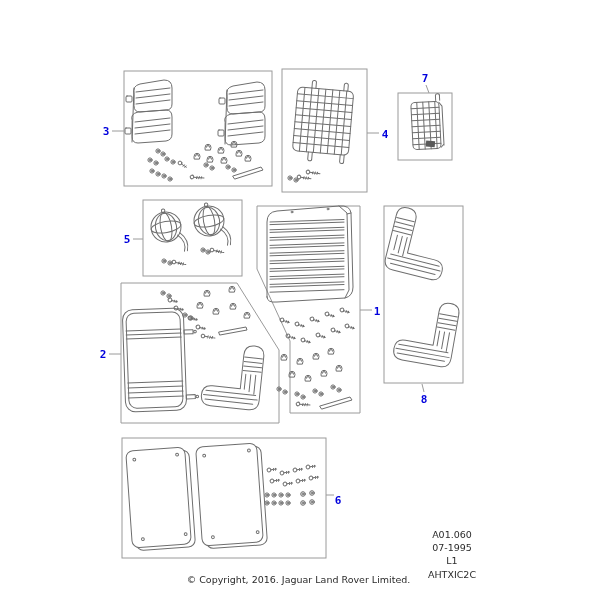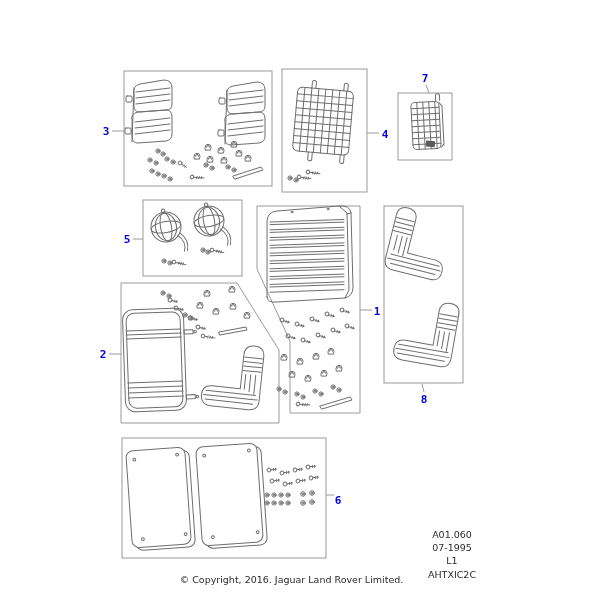--- a/index.html
+++ b/index.html
@@ -4,21 +4,21 @@
 <style>
   html,body{margin:0;padding:0;background:#ffffff;}
   .stage{position:relative;width:600px;height:600px;background:#ffffff;overflow:hidden;
          font-family:"DejaVu Sans", "Liberation Sans", sans-serif;}
   .stage svg{position:absolute;left:0;top:0;}
   .callout{position:absolute;transform:translate(-50%,-50%);
            font-family:"DejaVu Sans Mono", "Liberation Mono", monospace;
            font-weight:bold;font-size:11px;color:#0000dd;cursor:pointer;}
   .plate{position:absolute;left:402px;top:528px;width:100px;text-align:center;
          font-size:9.5px;line-height:13.2px;color:#2b2b2b;}
-  .copyright{position:absolute;left:0;top:574px;width:553px;box-sizing:border-box;
+  .copyright{position:absolute;left:7px;top:574px;width:553px;box-sizing:border-box;
              padding-left:30px;text-align:center;font-size:9.5px;color:#2b2b2b;}
 </style>
 </head>
 <body>
 
 <div class="stage">
 
 <svg width="600" height="600" viewBox="0 0 600 600">
   <defs>
     <g id="washer">

